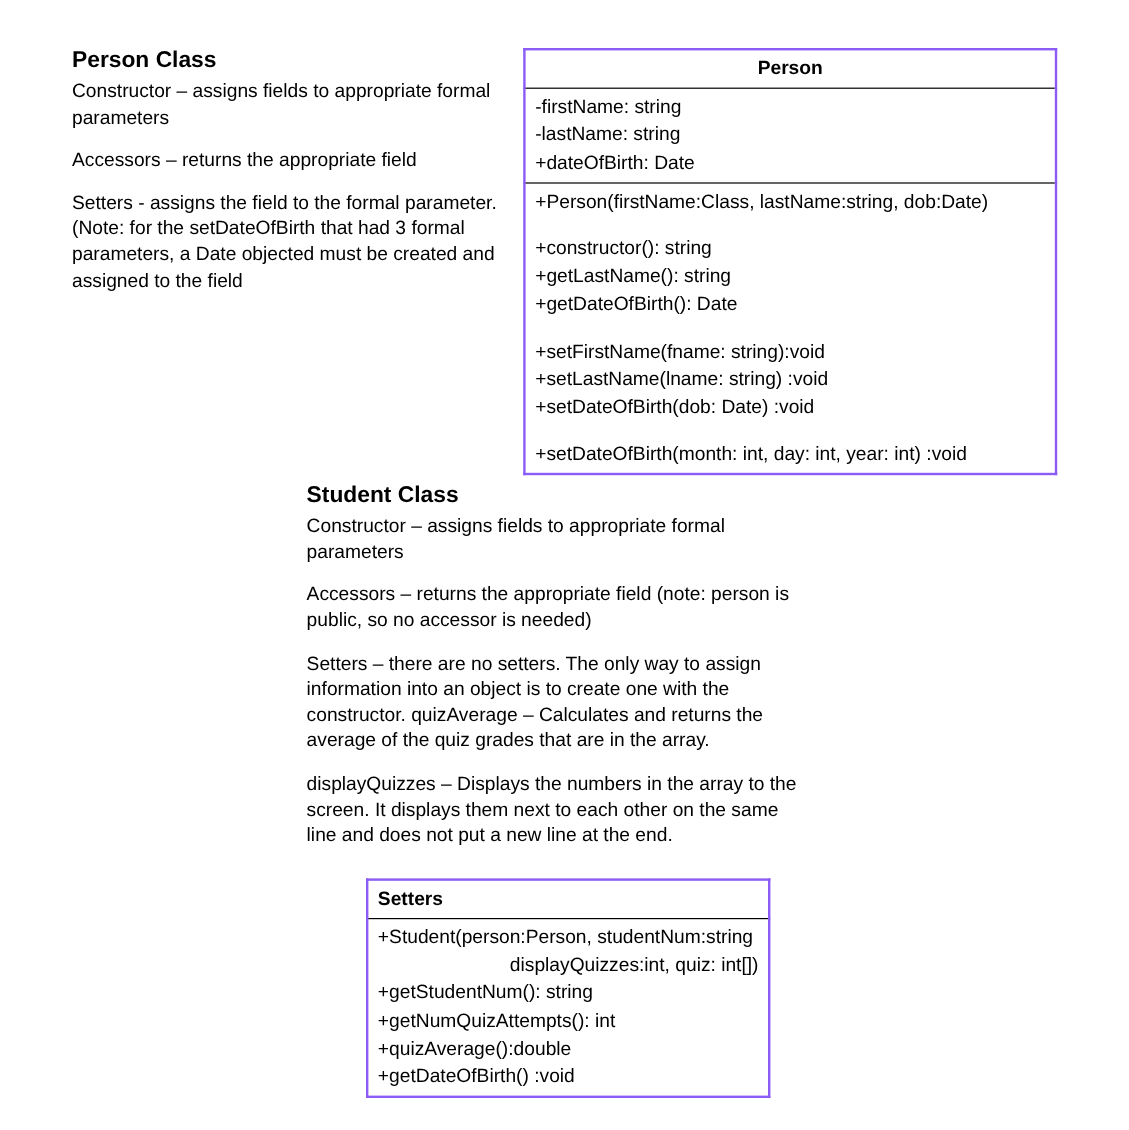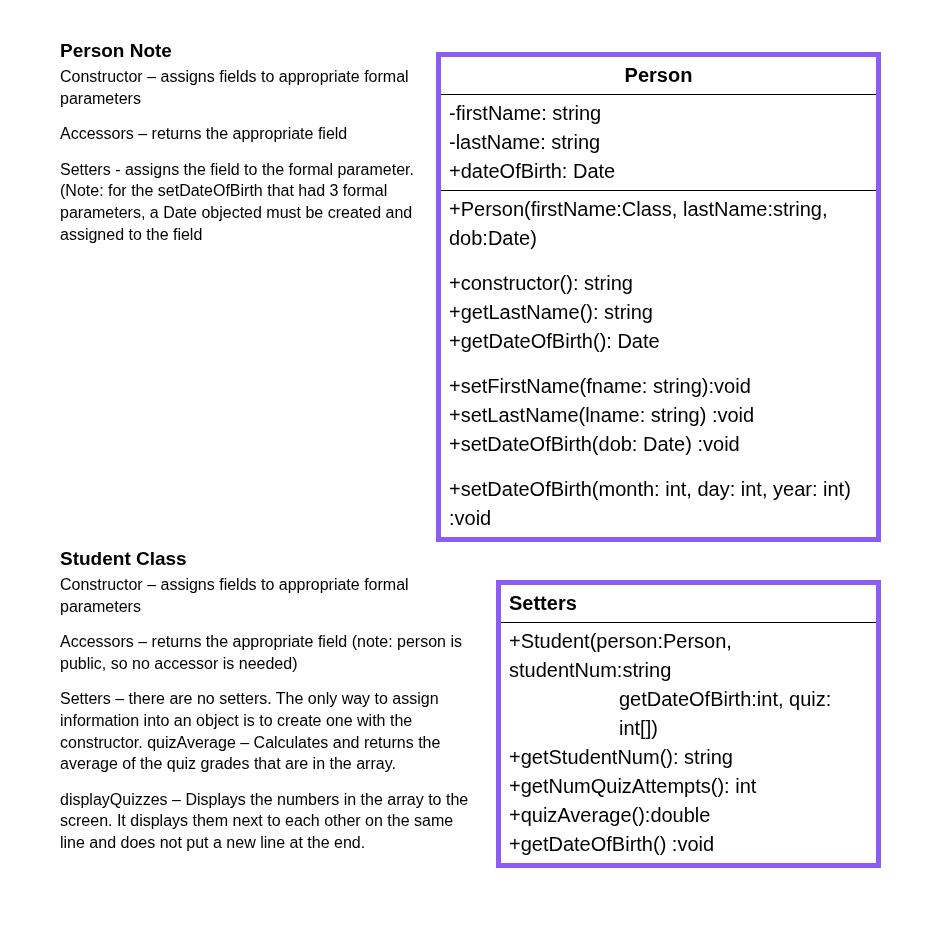--- a/index.html
+++ b/index.html
@@ -26,25 +26,24 @@
       align-items: flex-start;
     }
     .left1 {
       width: 370px;
       padding-right: 6px;
     }
     .right1 {
       flex: 1;
     }
     .uml-box {
-      border: 5px solid #8b5cf6;
+      border: 2px solid #8b5cf6;
       border-collapse: collapse;
       width: 100%;
-      font-size: 20px;
-      margin-top: 12px;
+      font-size: 16px;
     }
     .uml-box td {
       border: 1px solid #000;
       padding: 4px 8px;
       vertical-align: top;
       line-height: 1.45;
     }
     .uml-title {
       text-align: center;
       font-weight: bold;
@@ -52,22 +51,23 @@
     .uml-student-title {
       font-weight: bold;
       text-align: left;
     }
     .spacer-line {
       height: 16px;
       display: block;
     }
     .row2 {
       display: flex;
-      align-items: flex-end;
+      align-items: center;
       margin-top: 6px;
+      flex-direction: column;
     }
     .left2 {
       width: 420px;
       padding-right: 10px;
     }
     .right2 {
       flex: 1;
       padding-left: 6px;
       padding-top: 10px;
     }
@@ -77,21 +77,21 @@
     .indent-line {
       padding-left: 110px;
       display: block;
     }
   </style>
 </head>
 <body>
 
 <div class="row1">
   <div class="left1">
-    <p class="section-heading">Person Note</p>
+    <p class="section-heading">Person Class</p>
     <p class="para">Constructor – assigns fields to appropriate formal parameters</p>
     <p class="para">Accessors – returns the appropriate field</p>
     <p class="para">Setters - assigns the field to the formal parameter. (Note: for the setDateOfBirth that had 3 formal parameters, a Date objected must be created and assigned to the field</p>
   </div>
   <div class="right1">
     <table class="uml-box">
       <tbody>
           <tr>
             <td class="uml-title">Person</td>
           </tr>
@@ -132,21 +132,21 @@
   </div>
   <div class="right2">
     <table class="uml-box student-uml">
       <tbody>
           <tr>
             <td class="uml-student-title">Setters</td>
           </tr>
       <tr>
             <td>
         <span>+Student(person:Person, studentNum:string</span><br>
-        <span class="indent-line">getDateOfBirth:int, quiz: int[])</span>
+        <span class="indent-line">displayQuizzes:int, quiz: int[])</span>
         <span>+getStudentNum(): string</span><br>
         <span>+getNumQuizAttempts(): int</span><br>
         <span>+quizAverage():double</span><br>
         <span>+getDateOfBirth() :void</span>
       </td>
           </tr>
     </tbody>
       </table>
   </div>
 </div>

